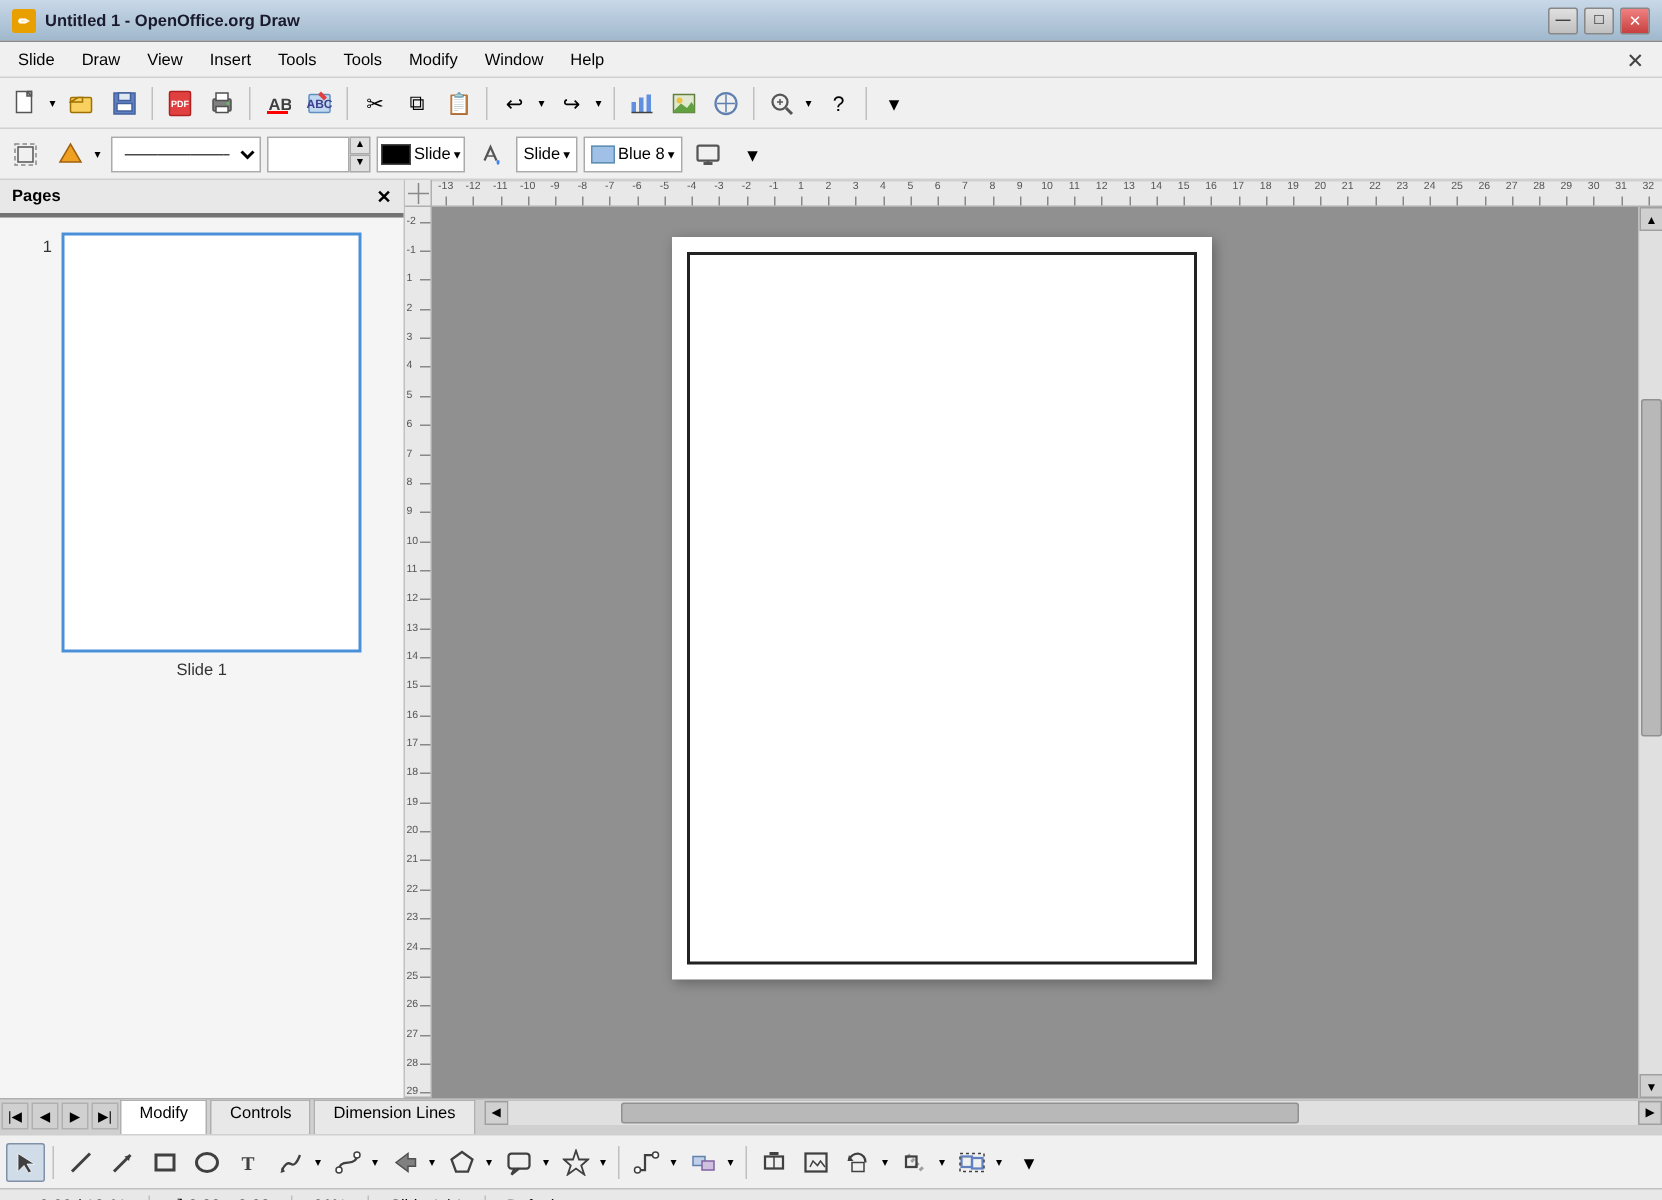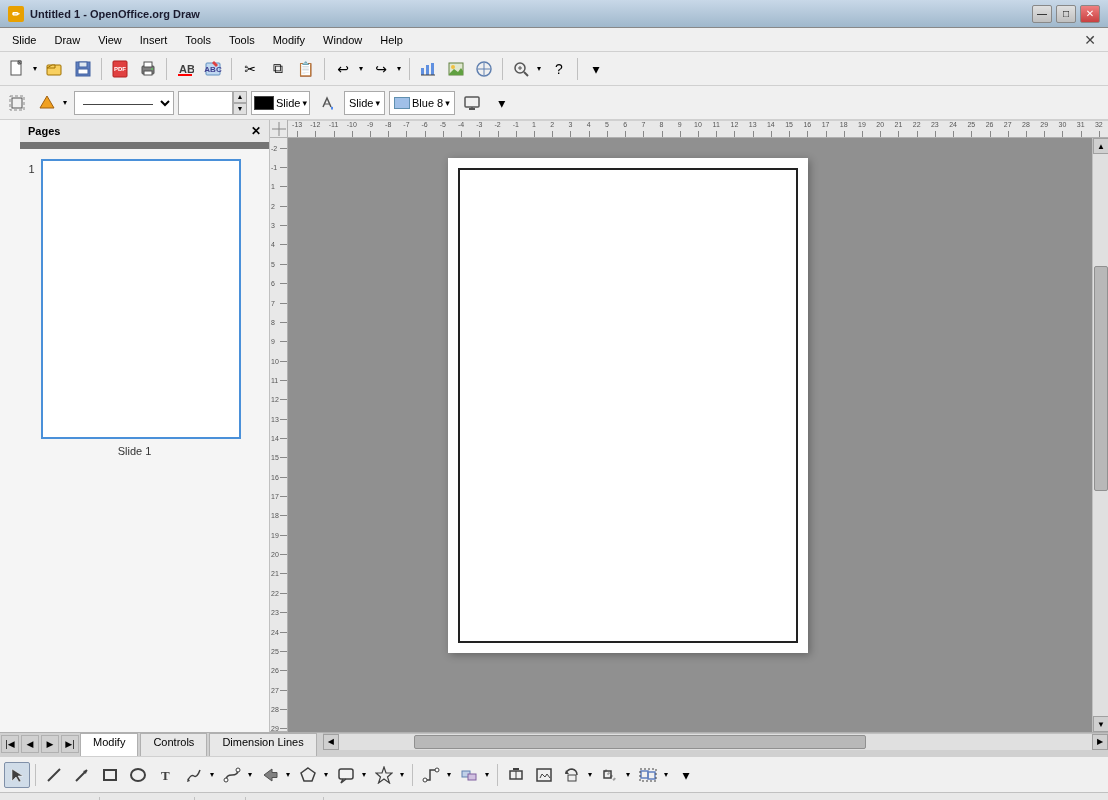--- a/index.html
+++ b/index.html
@@ -75,24 +75,23 @@
       border-right: 1px solid #c0c0c0;
       display: flex;
       flex-direction: column;
     }
     #pages-header {
       display: flex;
       align-items: center;
       justify-content: space-between;
       padding: 4px 8px;
       background: #e8e8e8;
-      border-bottom: 7px solid #737373;
+      border-bottom: 3px solid #737373;
       font-weight: bold;
       font-size: 11px;
-      margin-left: 20px;
     }
     #pages-content { padding: 10px; display: flex; flex-direction: column; align-items: center; }
     .slide-thumb-container { display: flex; align-items: flex-start; gap: 6px; }
     .slide-number { font-size: 11px; color: #333; margin-top: 4px; }
     .slide-thumb { width: 200px; height: 280px; background: white; border: 2px solid #4a90d9; display: flex; align-items: center; justify-content: center; }
     .slide-thumb-inner { width: 182px; height: 262px; background: white; }
     .slide-label { font-size: 11px; color: #333; margin-top: 6px; text-align: center; }
 
     
     #canvas-area {

